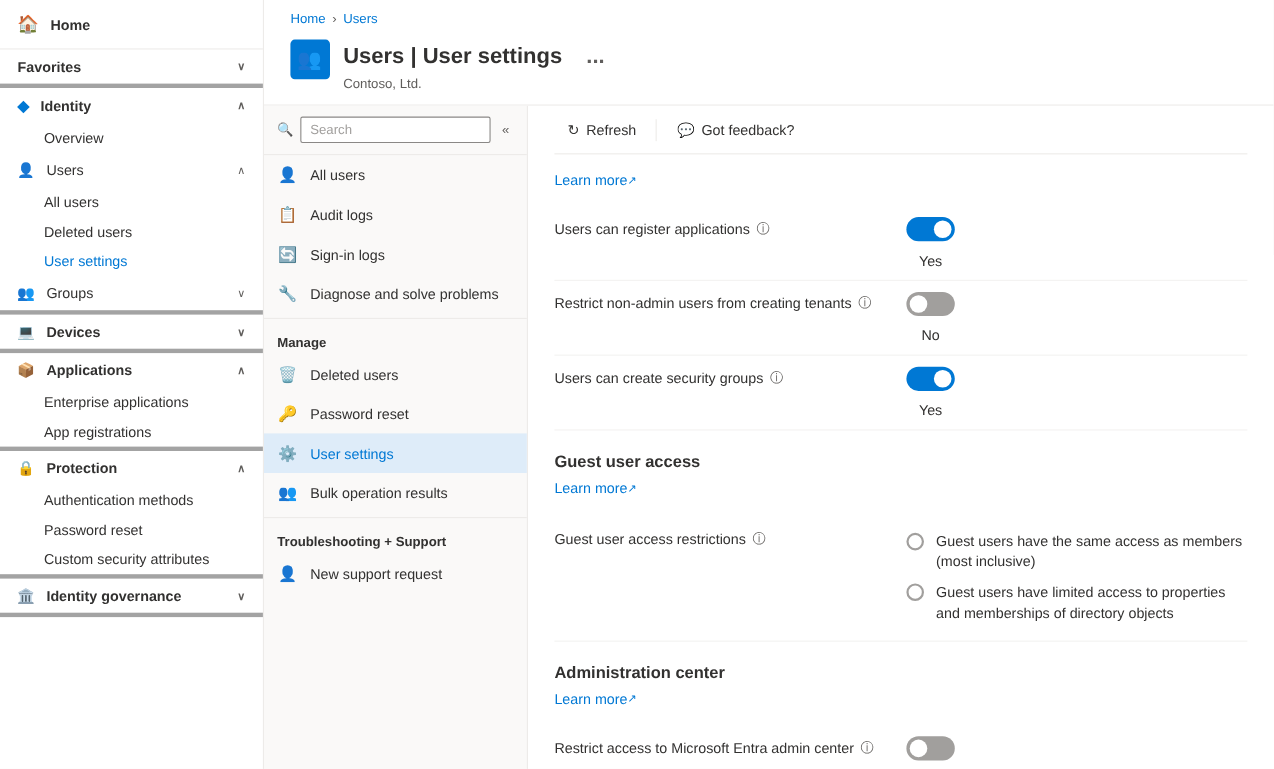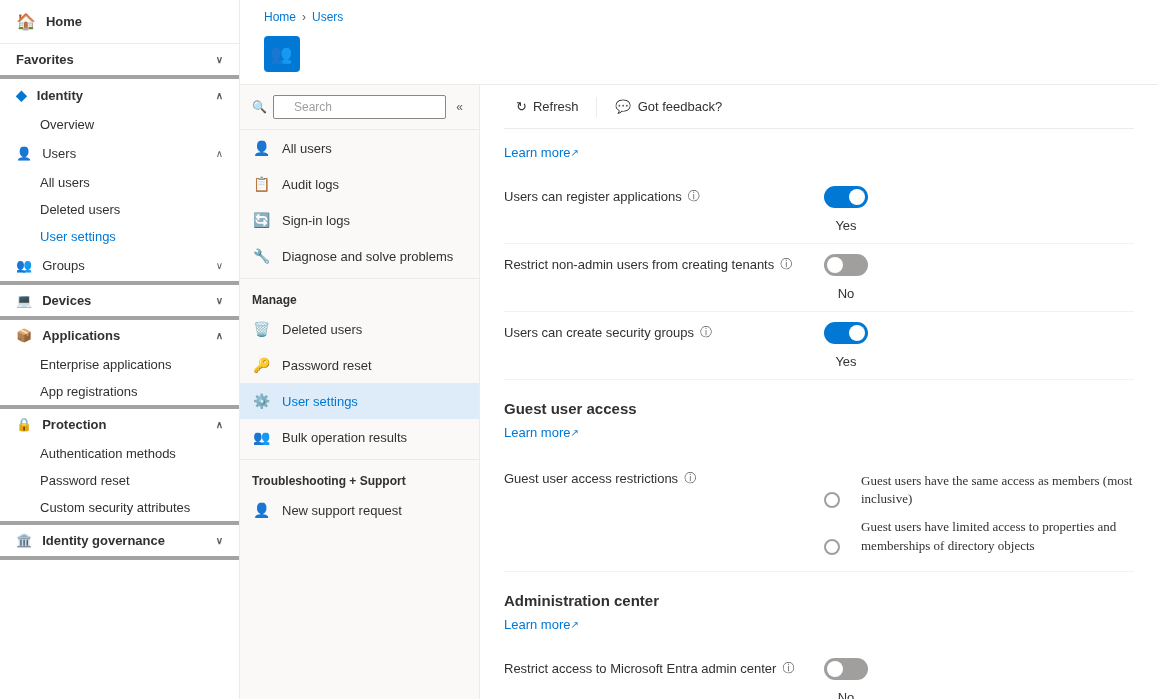--- a/index.html
+++ b/index.html
@@ -21,21 +21,21 @@
 
     
     .main { flex: 1; display: flex; flex-direction: column; overflow: hidden; background: #fff; }
 
     
     .secondary-nav { width: 240px; background: #faf9f8; border-right: 1px solid #edebe9; display: flex; flex-direction: column; overflow-y: auto; flex-shrink: 0; }
     .secondary-nav::-webkit-scrollbar { width: 4px; }
     .secondary-nav::-webkit-scrollbar-thumb { background: #c8c6c4; border-radius: 2px; }
 
     .search-bar { padding: 10px 12px; display: flex; align-items: center; gap: 6px; border-bottom: 1px solid #edebe9; }
-    .search-bar input { border: 1px solid #8a8886; border-radius: 2px; padding: 4px 20px; font-size: 12px; width: 100%; color: #323130; }
+    .search-bar input { border: 1px solid #8a8886; border-radius: 2px; padding: 4px 8px; font-size: 12px; width: 100%; color: #323130; }
     .search-bar input::placeholder { color: #a19f9d; }
     .collapse-btn { cursor: pointer; color: #605e5c; font-size: 12px; padding: 2px 4px; }
 
     .nav-item { display: flex; align-items: center; gap: 10px; padding: 8px 12px; cursor: pointer; font-size: 13px; color: #323130; }
     .nav-item.active { background: #deecf9; color: #0078d4; }
     .nav-item .nav-icon { width: 20px; height: 20px; display: flex; align-items: center; justify-content: center; flex-shrink: 0; font-size: 14px; }
     .nav-section-label { padding: 10px 12px 4px; font-size: 12px; font-weight: 600; color: #323130; }
     .nav-divider { border-top: 1px solid #edebe9; margin: 4px 0; }
 
     
@@ -73,21 +73,21 @@
     .toggle input { opacity: 0; width: 0; height: 0; }
     .toggle-slider { position: absolute; cursor: pointer; top: 0; left: 0; right: 0; bottom: 0; border-radius: 11px; transition: .2s; }
     .toggle-slider.on { background: #0078d4; }
     .toggle-slider.off { background: #a19f9d; }
     .toggle-slider::before { content: ''; position: absolute; height: 16px; width: 16px; left: 3px; bottom: 3px; background: white; border-radius: 50%; transition: .2s; }
     .toggle-slider.on::before { transform: translateX(22px); }
     .toggle-label { font-size: 13px; color: #323130; }
 
     
     .radio-group { display: flex; flex-direction: column; gap: 10px; margin: 6px 0; }
-    .radio-item { display: flex; align-items: flex-end; gap: 21px; font-family: Liberation Serif, serif; }
+    .radio-item { display: flex; align-items: flex-start; gap: 11px; }
     .radio-circle { width: 16px; height: 16px; border-radius: 50%; border: 2px solid #a19f9d; flex-shrink: 0; margin-top: 1px; display: flex; align-items: center; justify-content: center; }
     .radio-circle.selected { border-color: #0078d4; }
     .radio-circle.selected::after { content: ''; width: 8px; height: 8px; border-radius: 50%; background: #0078d4; }
     .radio-text { font-size: 13px; color: #323130; line-height: 1.4; max-width: 400px; }
 
     .info-icon { color: #605e5c; font-size: 12px; cursor: pointer; }
   </style>
 </head>
 <body>
 
@@ -182,20 +182,27 @@
 
   <div class="breadcrumb">
     <a>Home</a>
     <span>›</span>
     <a>Users</a>
   </div>
 
   <div class="page-header">
     <div class="page-header-icon">
       <span>👥</span>
+    </div>
+    <div class="page-header-info">
+      <h1>
+        <span>Users | User settings</span>
+        <span class="more-btn">...</span>
+      </h1>
+      <div class="subtitle">Contoso, Ltd.</div>
     </div>
   </div>
 
   <div class="content-wrapper">
 
     <div class="secondary-nav">
       <div class="search-bar">
         <span style="color:#a19f9d;font-size:12px;">🔍</span>
         <input type="text" placeholder="Search" style="">
         <span class="collapse-btn">«</span>

